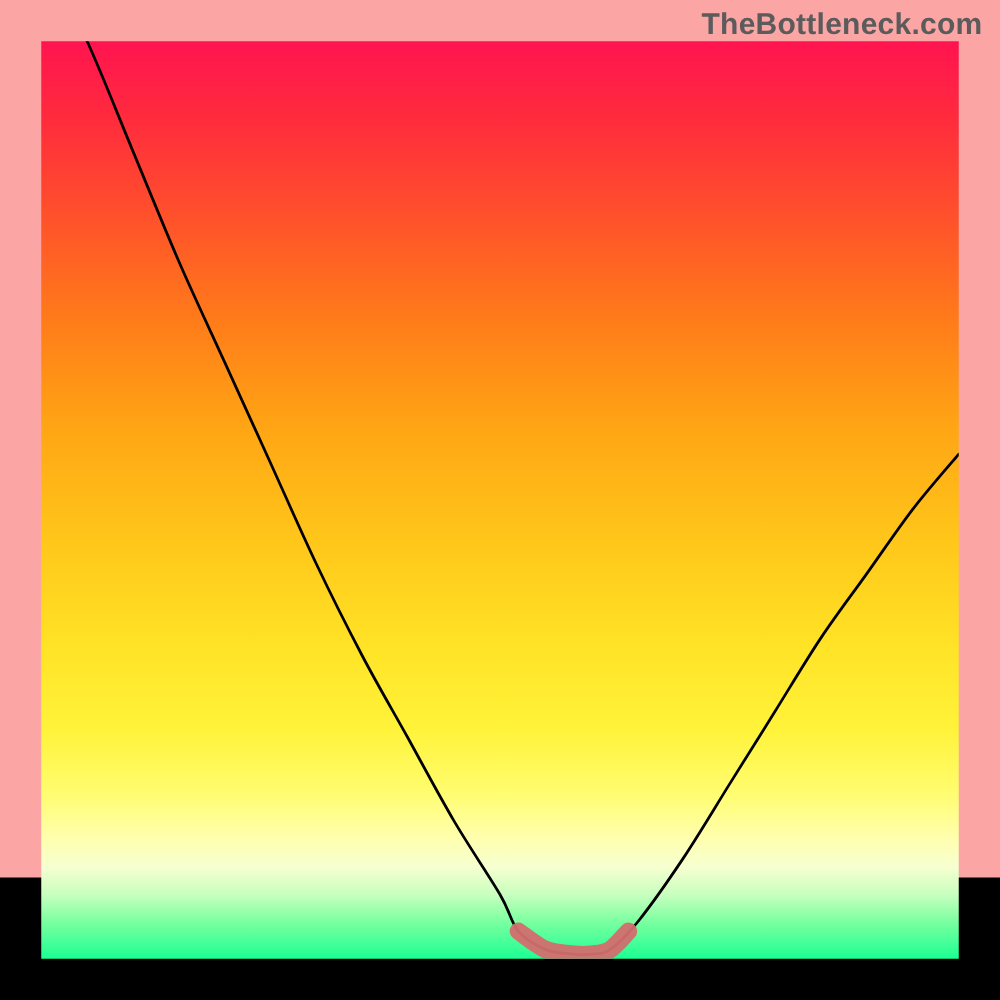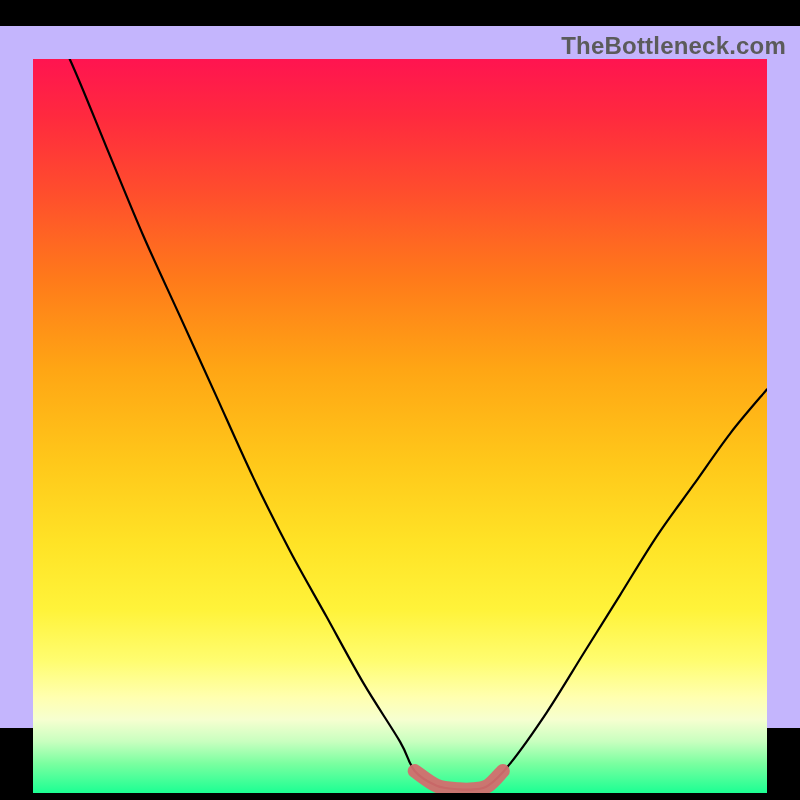--- a/index.html
+++ b/index.html
@@ -1,22 +1,21 @@
 <!DOCTYPE html>
 <html><head>
 <meta charset="utf-8">
 <style>
   * { margin: 0; padding: 0; box-sizing: border-box; }
   html, body { width: 800px; height: 800px; background: #000; overflow: hidden; }
   .frame {
     position: relative;
     width: 800px;
     height: 702px;
-    background: #c4b5fd;
-    margin-top: 26px;
+    background: #fca5a5;
   }
   .watermark {
     position: absolute;
     top: 6px;
     right: 14px;
     font-family: Arial, Helvetica, sans-serif;
     font-size: 24px;
     font-weight: 600;
     color: #5b5b5b;
     letter-spacing: 0.2px;

